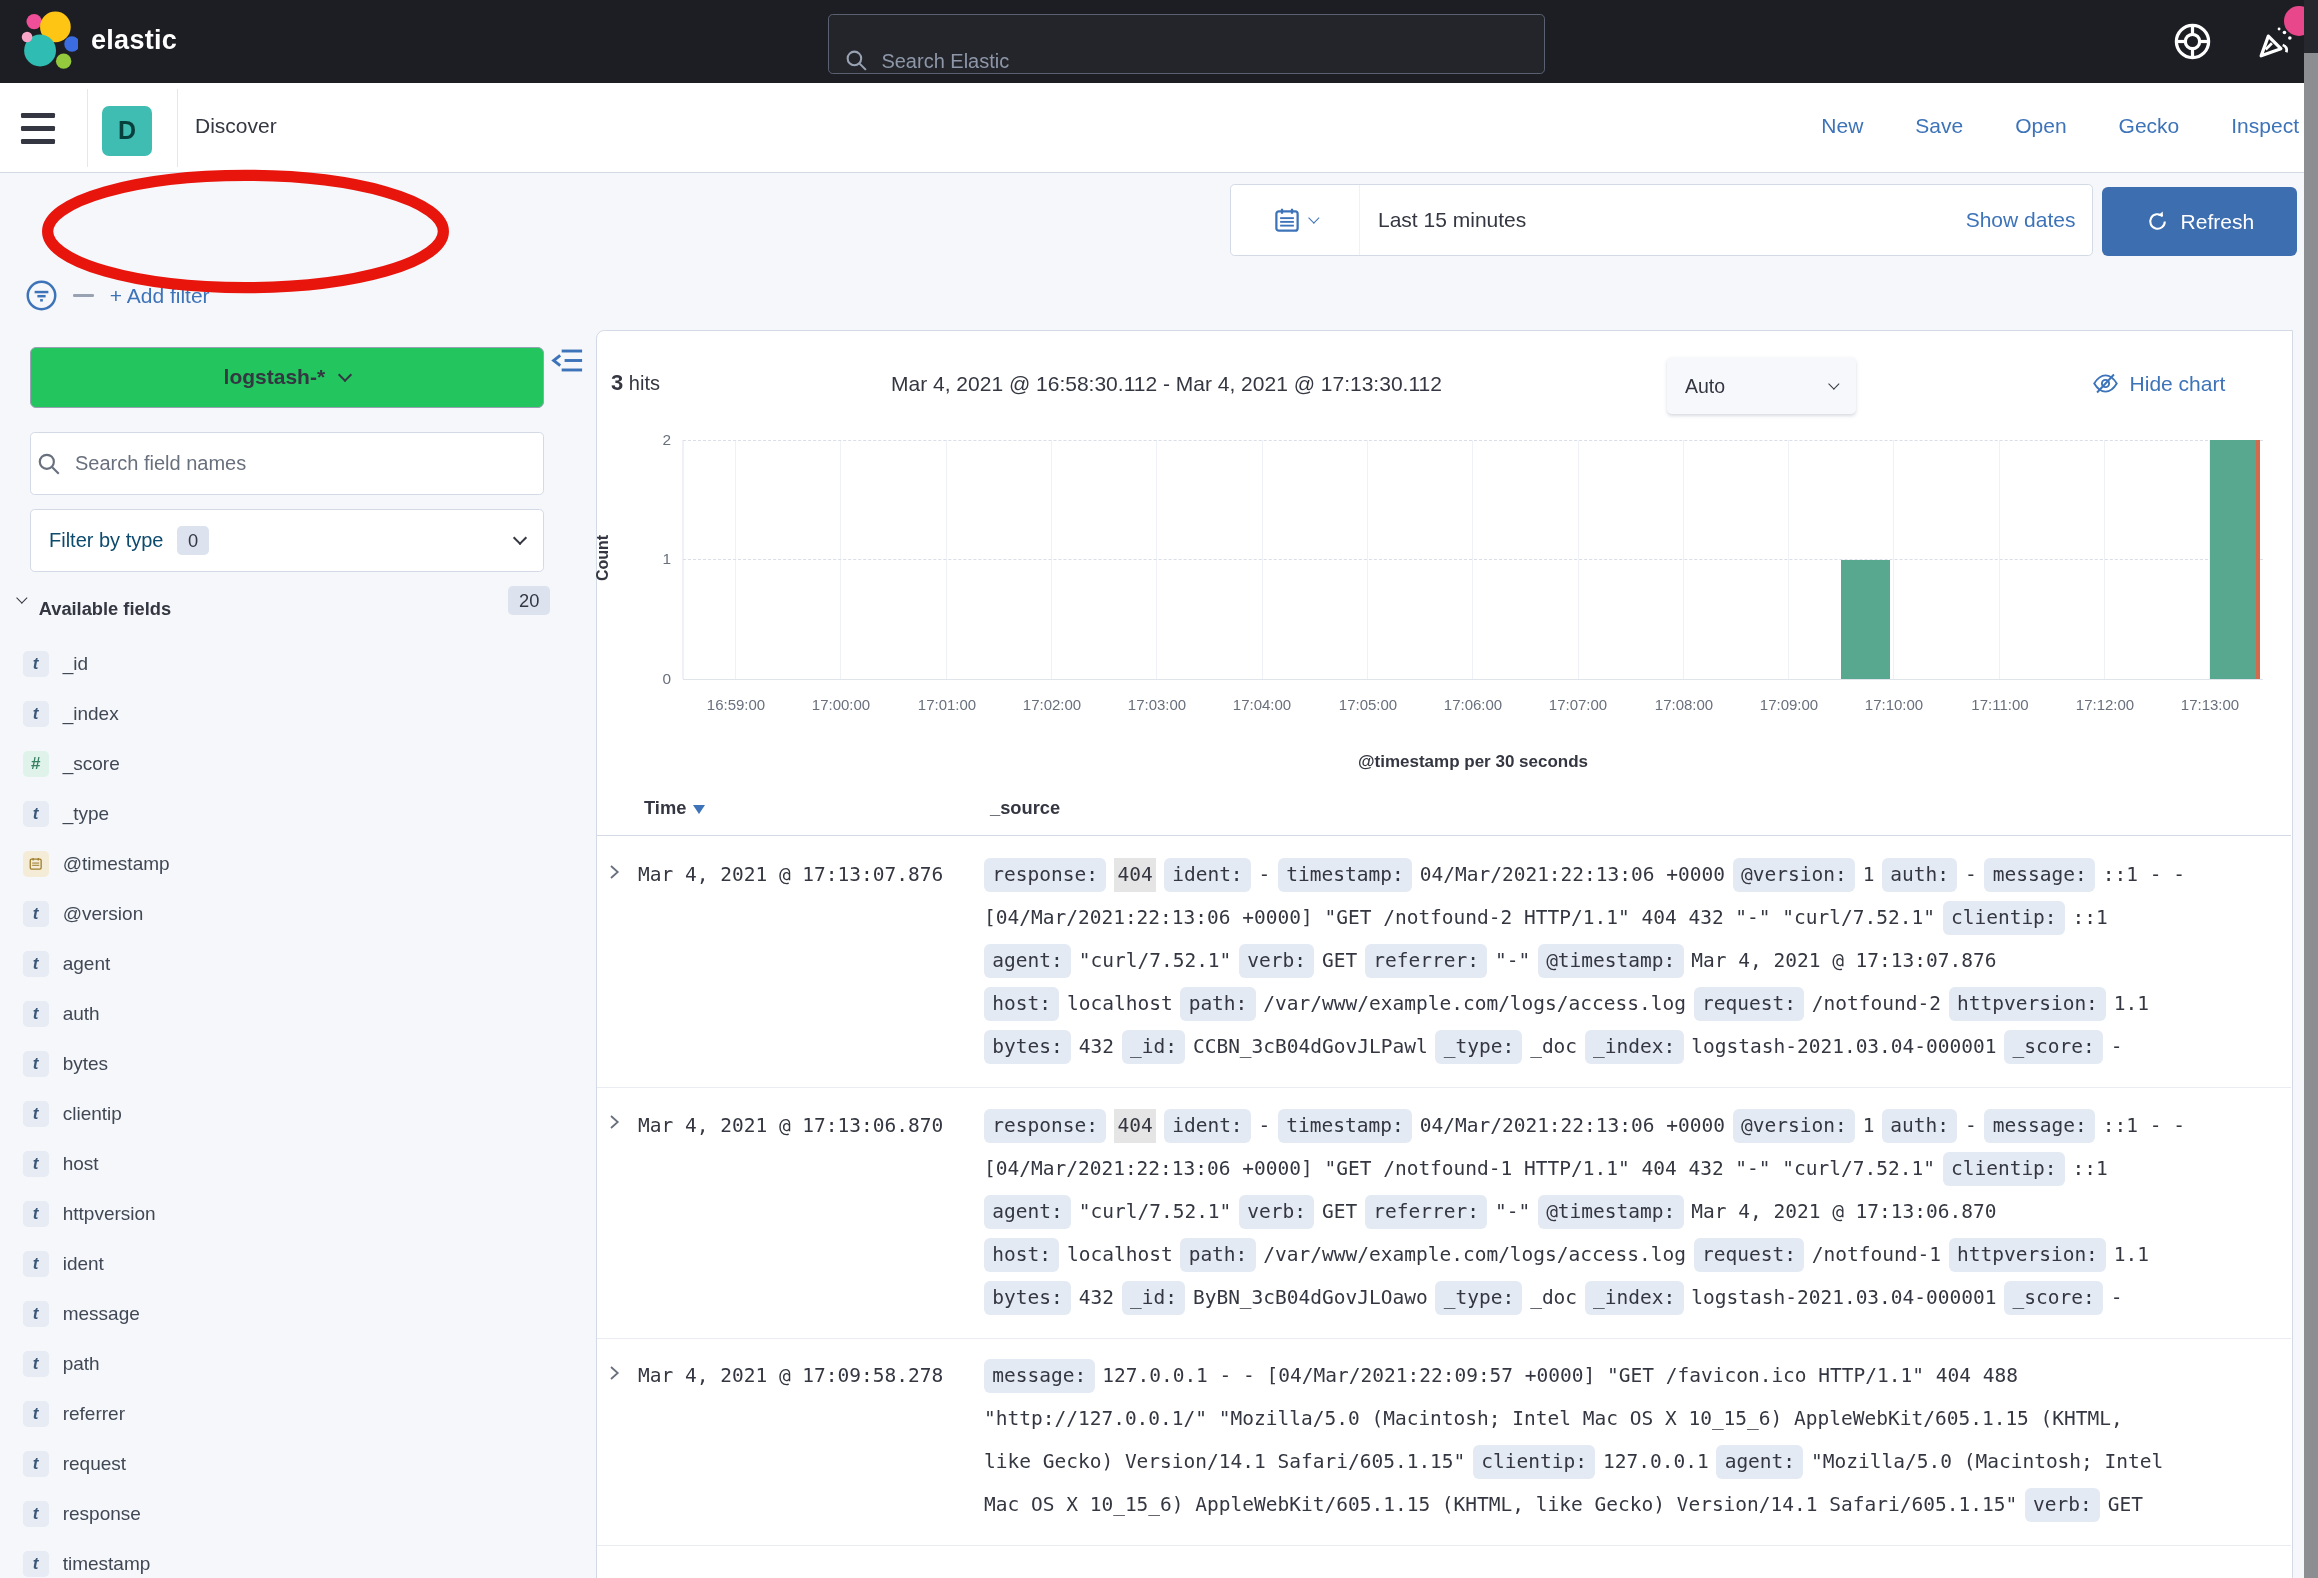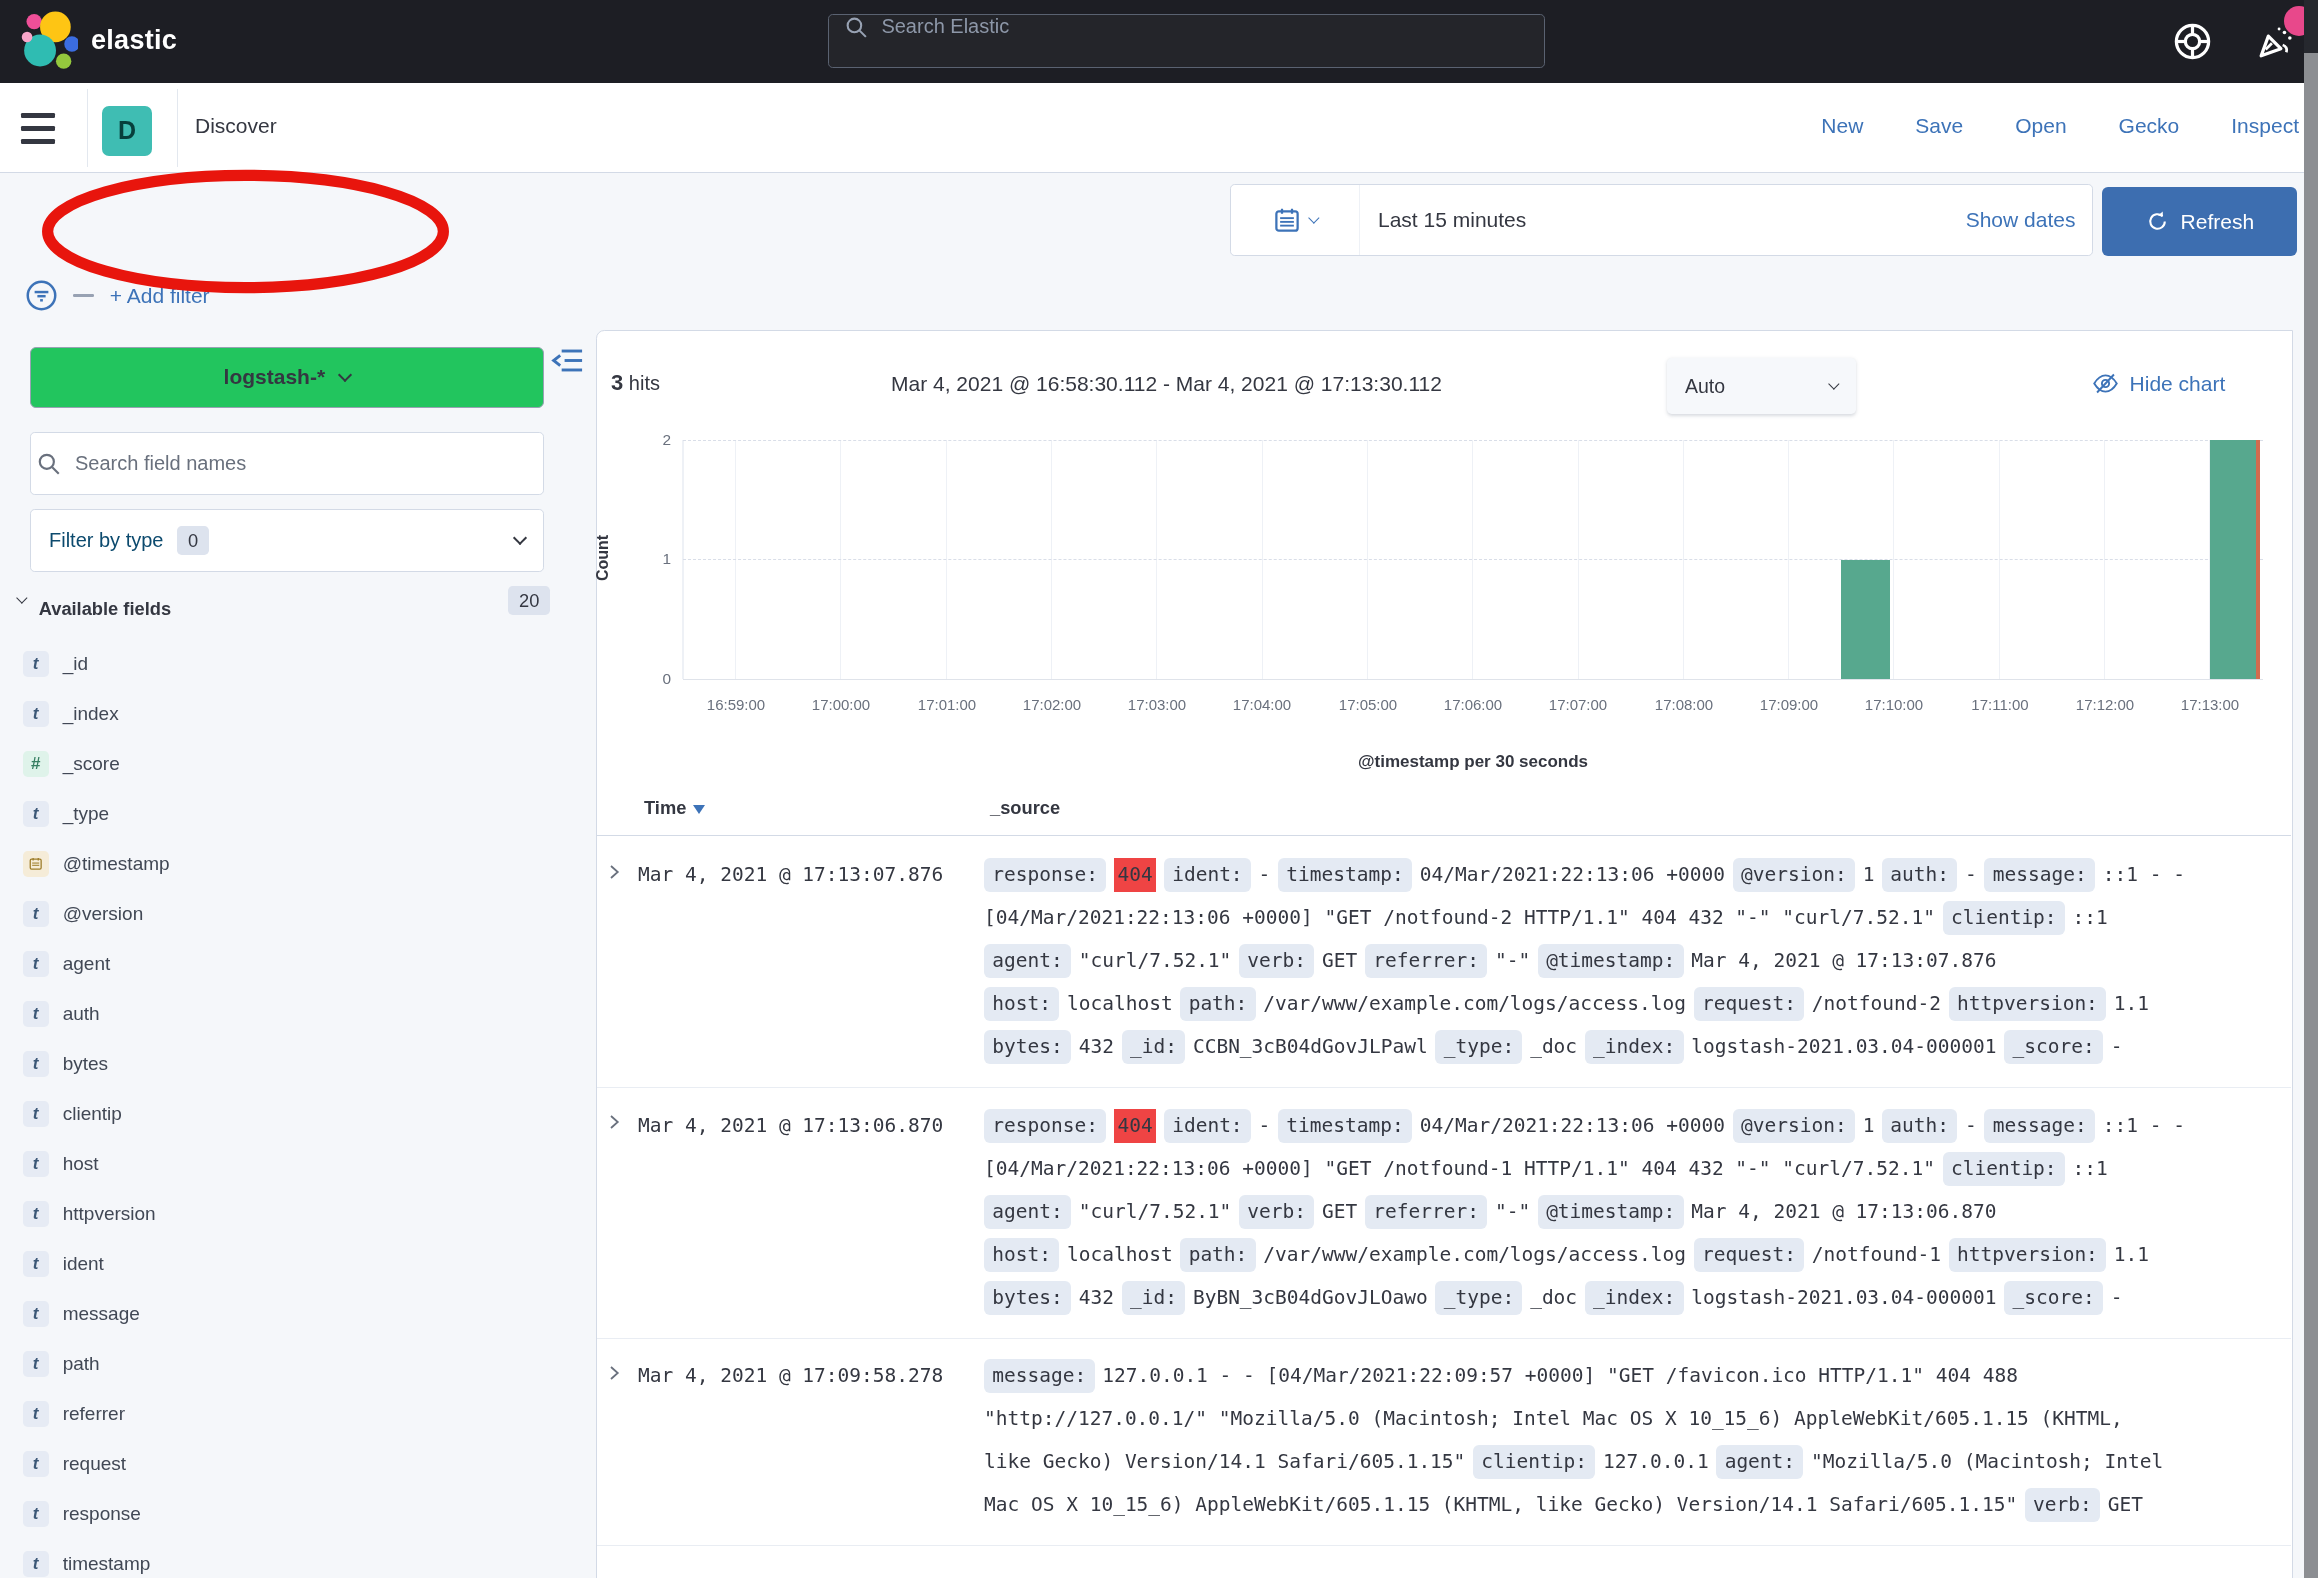--- a/index.html
+++ b/index.html
@@ -7,22 +7,22 @@
   .screen { position:relative; width:2319px; height:1578px; overflow:hidden;
             font-family:"Liberation Sans", sans-serif; color:#343741; }
 
   
   .pagebg { position:absolute; left:0; top:173px; width:2319px; height:1406px; background:#f5f7fa; }
 
   
   .topbar { position:absolute; left:0; top:0; width:2319px; height:83px; background:#1d1e24; }
   .brand { position:absolute; left:21px; top:10.6px; display:flex; align-items:center; gap:13px; }
   .brand-text { color:#fff; font-size:27px; font-weight:600; letter-spacing:0.3px; }
-  .topsearch { position:absolute; left:828px; top:14px; width:717px; height:54px;
-               border:1.2px solid #5a6271; border-radius:4.7px; display:flex; align-items:flex-start;
+  .topsearch { position:absolute; left:828px; top:14px; width:717px; height:60px;
+               border:1.2px solid #5a6271; border-radius:4.7px; display:flex; align-items:flex-end;
                padding:0 15.4px; gap:12px; background:rgba(255,255,255,0.03); }
   .topsearch .ph { color:#8d97a8; font-size:20px; }
   .topicon { position:absolute; top:20px; width:43px; height:43px; }
   .newsdot { position:absolute; left:2284px; top:6px; width:30px; height:30px; border-radius:50%; background:#e8488b; }
 
   
   .navbar { position:absolute; left:0; top:83px; width:2319px; height:90px; background:#fff;
             border-bottom:1.2px solid #d3dae6; }
   .hamburger { position:absolute; left:21px; top:24px; width:45px; height:43px; display:flex;
                flex-direction:column; justify-content:center; gap:8.3px; cursor:pointer; }
@@ -120,21 +120,21 @@
                border-right:6.5px solid transparent; border-top:9px solid #3d73b8; }
   .rows { position:absolute; left:0; top:507px; width:1694px; }
   .row { display:flex; border-bottom:1.2px solid #e9edf3; padding:15.4px 0 19px 0; }
   .mono { font-family:"DejaVu Sans Mono", monospace; }
   .expand { width:41px; padding-left:8.3px; padding-top:9.5px; cursor:pointer; }
   .time { width:346px; font-size:19.5px; line-height:43px; color:#343741; }
   .src { width:1284px; font-size:19.5px; color:#343741; }
   .srcline { white-space:nowrap; line-height:43px; height:43px; }
   .pill { display:inline-block; background:#e4eaf3; border-radius:6px; padding:0 8.3px; margin-right:7.7px;
           line-height:34px; }
-  .hl { display:inline-block; background:#ef4444; padding:0 3.5px; margin-right:7.7px; line-height:34px; }
+  .hl { display:inline-block; background:#e5e5e5; padding:0 3.5px; margin-right:7.7px; line-height:34px; }
   .txt { margin-right:7.7px; }
 
   
   .chev { display:inline-block; width:10px; height:10px; border-right:2.4px solid #343741;
           border-bottom:2.4px solid #343741; transform:rotate(45deg); margin-top:-4.7px; }
   .chev.blue { border-color:#3d73b8; }
   .chev.sm { width:7.7px; height:7.7px; border-width:1.8px; }
 
   
   .scrollbar-top { position:absolute; left:2304px; top:0; width:14px; height:53px; background:#26282e; }

